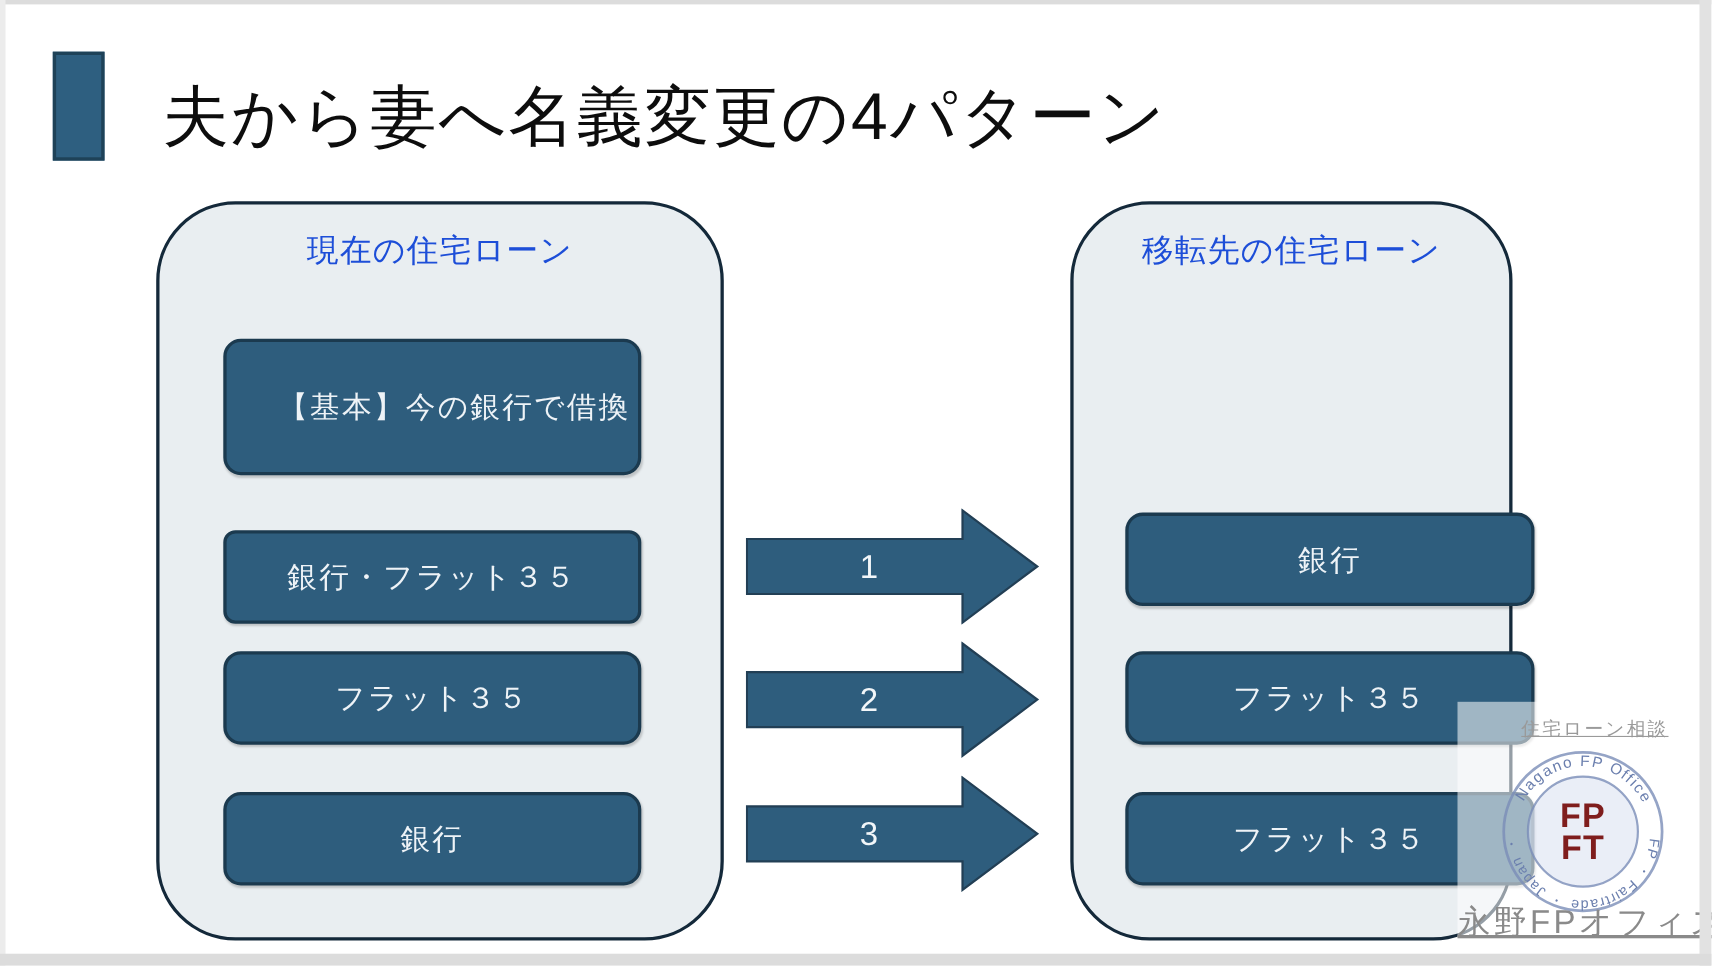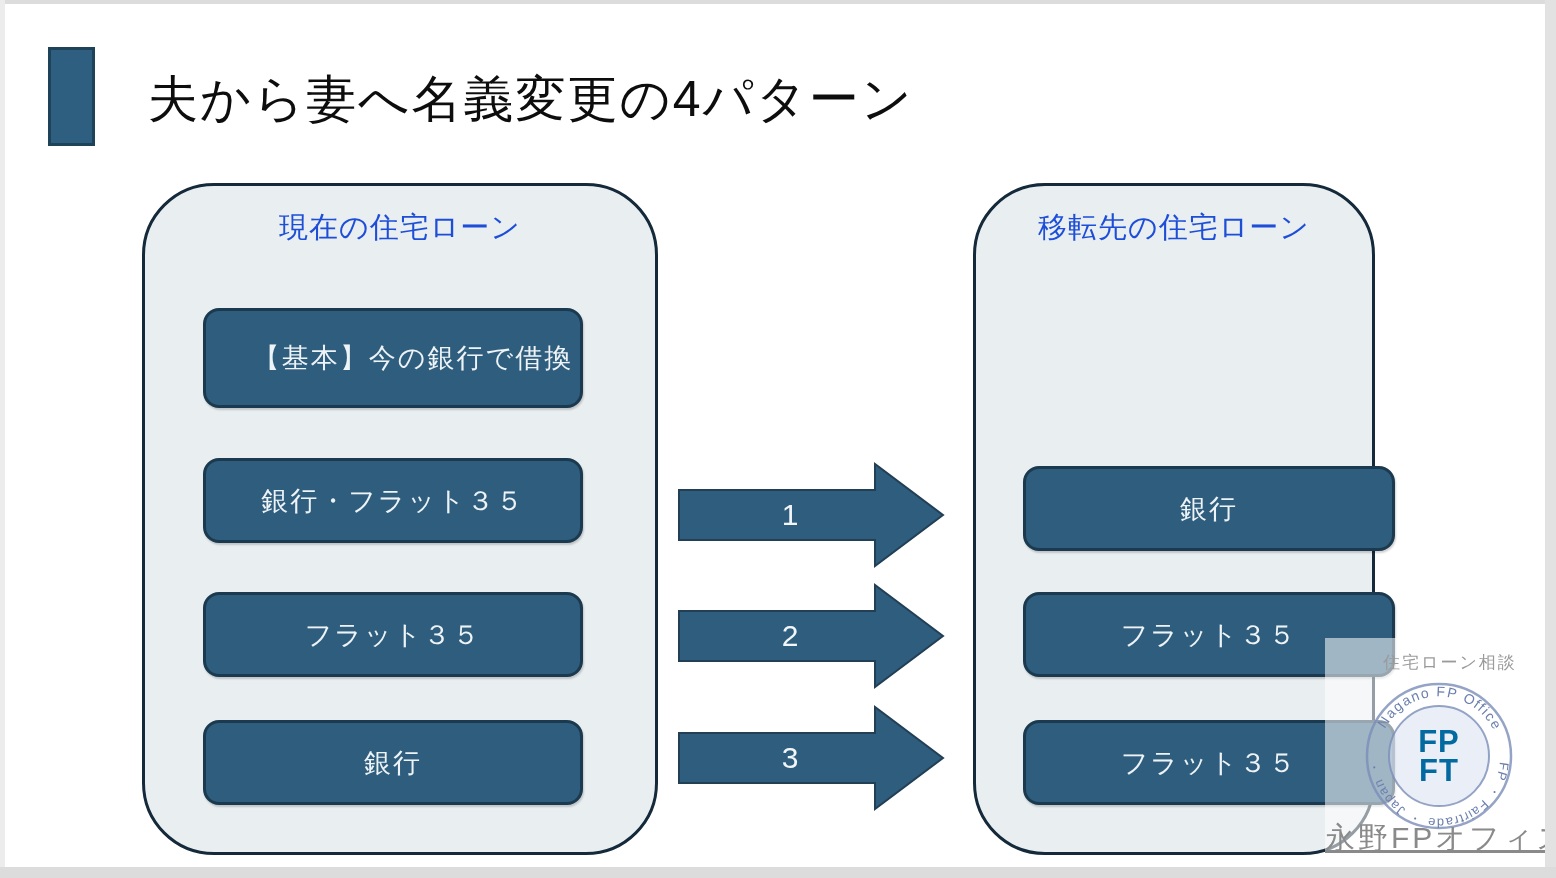--- a/index.html
+++ b/index.html
@@ -15,21 +15,21 @@
   .frame.right{left:1545px;top:0;width:11px;height:878px;background:#e2e2e2;}
   .frame.bottom{left:0;top:867px;width:1556px;height:11px;background:#dcdcdc;}
 
   
   .accent-bar{
     position:absolute;left:48px;top:47px;width:47px;height:99px;
     background:#2E5F80;border:3px solid #1E4258;box-sizing:border-box;
   }
   .page-title{
     position:absolute;left:148px;top:66px;width:1100px;
-    font-size:50px;color:#0d0d0d;letter-spacing:2px;
+    font-size:60px;color:#0d0d0d;letter-spacing:2px;
   }
 
   
   .panel{
     position:absolute;top:183px;height:672px;box-sizing:border-box;
     background:#E9EEF1;border:3px solid #14293A;border-radius:72px;
   }
   .panel.left{left:142px;width:516px;}
   .panel.right{left:973px;width:402px;}
   .panel-header{
@@ -38,49 +38,49 @@
   }
   .loan-box{
     position:absolute;box-sizing:border-box;
     background:#2E5D7D;border:3px solid #1B3A4F;border-radius:16px;
     color:#eef3f7;display:flex;align-items:center;justify-content:center;
     font-size:27px;letter-spacing:2px;
     box-shadow:1px 2px 2px rgba(0,0,0,0.18);
   }
   .panel.left .loan-box{left:58px;width:380px;}
   .panel.right .loan-box{left:47px;width:372px;}
-  .lbox1{top:122px;height:100px;padding-left:40px;}
-  .lbox2{top:272px;height:85px;}
+  .lbox1{top:122px;height:124px;padding-left:40px;}
+  .lbox2{top:296px;height:85px;border-radius:11px;}
   .lbox3{top:406px;height:85px;}
   .lbox4{top:534px;height:85px;}
   .rbox1{top:280px;height:85px;}
   .rbox2{top:406px;height:85px;}
   .rbox3{top:534px;height:85px;}
 
   
   .arrow{position:absolute;left:678px;width:267px;height:106px;}
   .arrow svg{display:block;}
   .arrow.a1{top:462px;}
   .arrow.a2{top:583px;}
   .arrow.a3{top:705px;}
 
   
   .watermark{
     position:absolute;left:1325px;top:638px;width:223px;height:229px;
     background:rgba(255,255,255,0.55);z-index:5;
   }
   .wm-service{
     position:absolute;left:58px;top:13px;
-    font-size:17px;color:#9a9a9a;letter-spacing:2px;white-space:nowrap;
+    font-size:17px;color:#9a9a9a;letter-spacing:2px;white-space:nowrap;text-decoration:underline;
   }
   .wm-stamp{position:absolute;left:38px;top:42px;width:152px;height:152px;}
   .wm-center{
     position:absolute;left:38px;top:42px;width:152px;height:152px;
     display:flex;flex-direction:column;align-items:center;justify-content:center;
-    font-size:31px;font-weight:bold;color:#0369a1;line-height:0.95;
+    font-size:31px;font-weight:bold;color:#7f1d1d;line-height:0.95;
     letter-spacing:1px;
   }
   .wm-office{
     position:absolute;left:0;top:180px;width:100%;text-align:center;
     font-size:30px;color:#8a8a8a;letter-spacing:3px;
     text-decoration:underline;white-space:nowrap;
   }
 </style>
 </head>
 <body>

